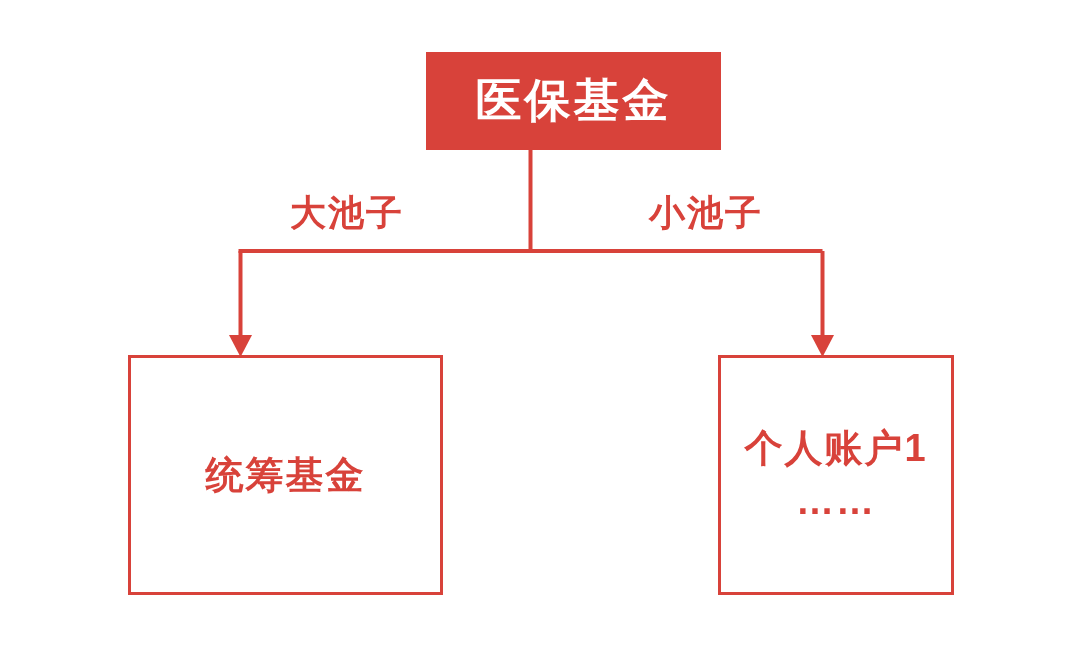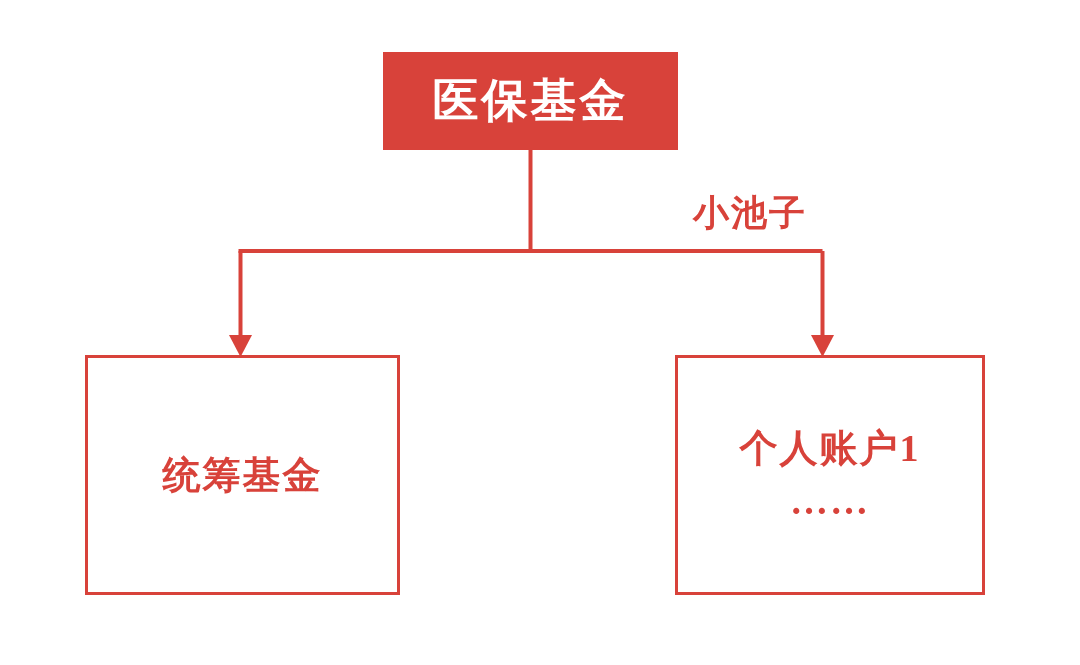--- a/index.html
+++ b/index.html
@@ -26,20 +26,21 @@
     left: 0; top: 0;
     width: 1080px;
     height: 665px;
   }
   .node {
     position: absolute;
     display: flex;
     align-items: center;
     justify-content: center;
     text-align: right;
+    margin-left: 43px;
   }
   .root-node {
     left: 383px;
     top: 52px;
     width: 295px;
     height: 98px;
     background: var(--red);
     color: var(--root-text);
     font-size: 46px;
     font-weight: bold;
@@ -55,43 +56,42 @@
     left: 85px;
     top: 355px;
     width: 315px;
     height: 240px;
     font-size: 38px;
     letter-spacing: 2px;
   }
   .right-node {
     left: 675px;
     top: 355px;
-    width: 310px;
+    width: 236px;
     height: 240px;
     flex-direction: column;
     justify-content: center;
     font-size: 38px;
     letter-spacing: 2px;
-    font-family: Liberation Serif, serif;
   }
   .right-node .acct-line {
     line-height: 53px;
     display: block;
   }
   .branch-label {
     position: absolute;
     transform: translate(-50%, -50%);
     color: var(--red);
     font-size: 36px;
     font-weight: bold;
     letter-spacing: 2px;
     white-space: nowrap;
   }
   .branch-label.left { left: 347px; top: 213px; }
-  .branch-label.right { left: 750px; top: 213px; }
+  .branch-label.right { left: 706px; top: 213px; }
 </style>
 </head>
 <body>
 
 <div class="canvas">
 
   <svg class="connectors" viewBox="0 0 1080 665" xmlns="http://www.w3.org/2000/svg">
 
     <line x1="530.5" y1="150" x2="530.5" y2="251" stroke="#d8423a" stroke-width="4"></line>
 
@@ -102,20 +102,21 @@
     <line x1="822.5" y1="251" x2="822.5" y2="337" stroke="#d8423a" stroke-width="4"></line>
 
     <polygon points="229,335 252,335 240.5,357" fill="#d8423a"></polygon>
     <polygon points="811,335 834,335 822.5,357" fill="#d8423a"></polygon>
   </svg>
 
   <div class="node root-node">
     <span>医保基金</span>
   </div>
 
+  <div class="branch-label left">大池子</div>
 
   <div class="branch-label right">小池子</div>
 
   <div class="node leaf-node left-node">
     <span>统筹基金</span>
   </div>
 
   <div class="node leaf-node right-node">
     <span class="acct-line">个人账户1</span>
     <span class="acct-line">……</span>

